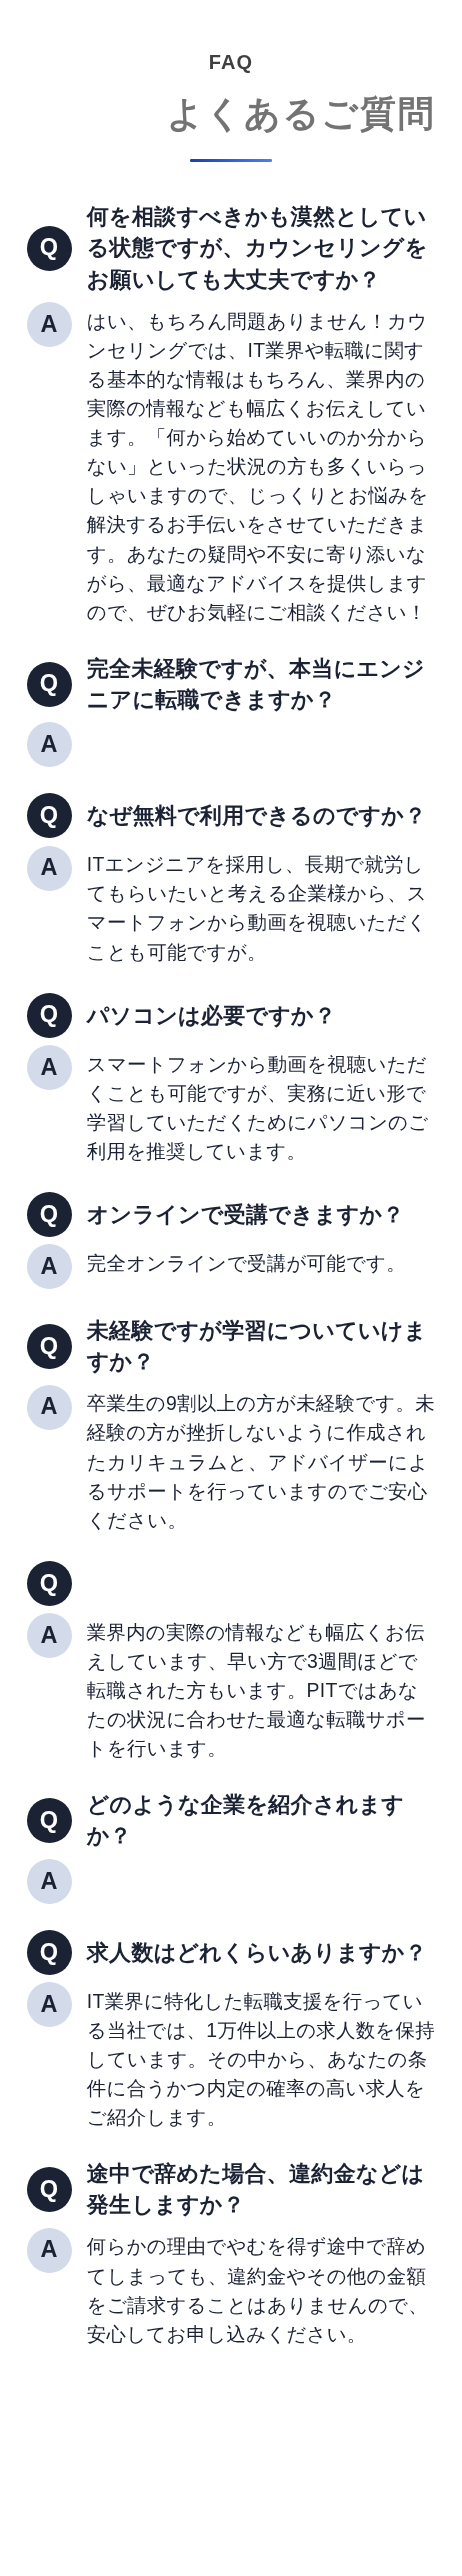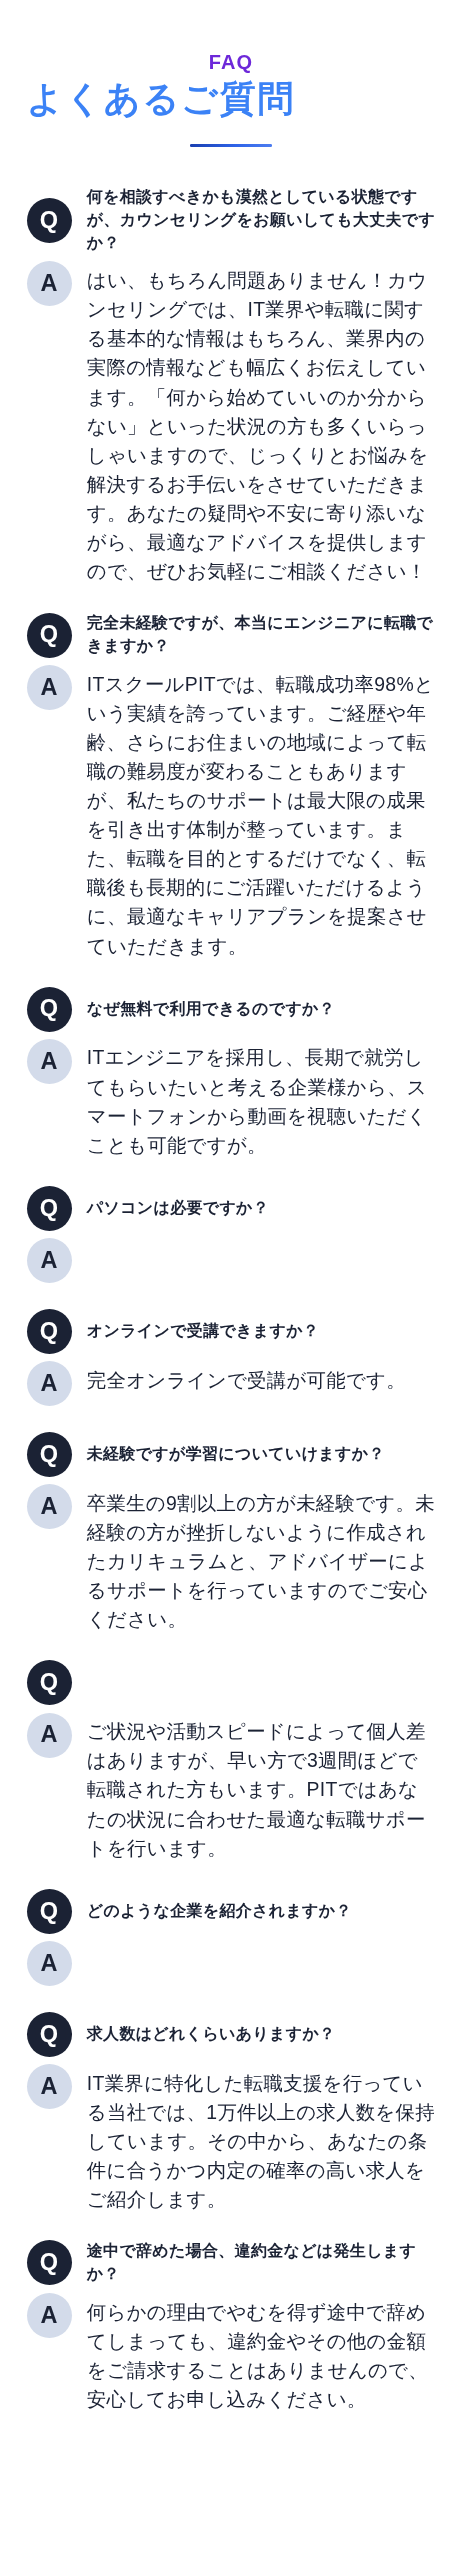--- a/index.html
+++ b/index.html
@@ -15,34 +15,34 @@
     box-sizing: border-box;
   }
   .page {
     box-sizing: border-box;
     width: 462px;
     padding: 51px 26.5px 47px 26.5px;
   }
   
   .eyebrow {
     text-align: center;
-    color: #6d28d9;
+    color: #404040;
     font-size: 20px;
     font-weight: 700;
     letter-spacing: 1.2px;
     line-height: 1.1;
   }
   .page-title {
-    text-align: left;
-    color: #3b82f6;
+    text-align: right;
+    color: #737373;
     font-size: 36px;
     font-weight: 800;
     letter-spacing: 1.8px;
     line-height: 1.2;
-    margin-top: 4px;
+    margin-top: 19px;
   }
   .divider {
     width: 82px;
     height: 2.9px;
     margin: 23.5px auto 0 auto;
     border-radius: 1.2px;
     background: linear-gradient(90deg, #1a3fb0 0%, #2e63e8 55%, #4d7df0 100%);
   }
   
   .faq-list {
@@ -77,21 +77,21 @@
   .q-badge {
     background: #1b2234;
     color: #ffffff;
   }
   .a-badge {
     background: #d3dbea;
     color: #1b2234;
     margin-top: -4.7px;
   }
   .question-text {
-    font-size: 16px;
+    font-size: 22px;
     font-weight: 700;
     line-height: 1.42;
     letter-spacing: 0.3px;
   }
   .answer-text {
     font-size: 19.4px;
     font-weight: 400;
     line-height: 1.5;
     letter-spacing: 0.3px;
   }
@@ -118,21 +118,20 @@
       </div>
     </div>
 
     <div class="faq-item">
       <div class="qa-row question-row">
         <div class="badge q-badge">Q</div>
         <div class="question-text">完全未経験ですが、本当にエンジニアに転職できますか？</div>
       </div>
       <div class="qa-row answer-row">
         <div class="badge a-badge">A</div>
-        <div class="answer-text">ITスクールPITでは、転職成功率98%という実績を誇っています。ご経歴や年齢、さらにお住まいの地域によって転職の難易度が変わることもありますが、私たちのサポートは最大限の成果を引き出す体制が整っています。また、転職を目的とするだけでなく、転職後も長期的にご活躍いただけるように、最適なキャリアプランを提案させていただきます。</div>
       </div>
     </div>
 
     <div class="faq-item">
       <div class="qa-row question-row">
         <div class="badge q-badge">Q</div>
         <div class="question-text">なぜ無料で利用できるのですか？</div>
       </div>
       <div class="qa-row answer-row">
         <div class="badge a-badge">A</div>
@@ -140,20 +139,21 @@
       </div>
     </div>
 
     <div class="faq-item">
       <div class="qa-row question-row">
         <div class="badge q-badge">Q</div>
         <div class="question-text">パソコンは必要ですか？</div>
       </div>
       <div class="qa-row answer-row">
         <div class="badge a-badge">A</div>
+        <div class="answer-text">スマートフォンから動画を視聴いただくことも可能ですが、実務に近い形で学習していただくためにパソコンのご利用を推奨しています。</div>
       </div>
     </div>
 
     <div class="faq-item">
       <div class="qa-row question-row">
         <div class="badge q-badge">Q</div>
         <div class="question-text">オンラインで受講できますか？</div>
       </div>
       <div class="qa-row answer-row">
         <div class="badge a-badge">A</div>
@@ -171,21 +171,21 @@
         <div class="answer-text">卒業生の9割以上の方が未経験です。未経験の方が挫折しないように作成されたカリキュラムと、アドバイザーによるサポートを行っていますのでご安心ください。</div>
       </div>
     </div>
 
     <div class="faq-item">
       <div class="qa-row question-row">
         <div class="badge q-badge">Q</div>
       </div>
       <div class="qa-row answer-row">
         <div class="badge a-badge">A</div>
-        <div class="answer-text">ご状況や活動スピードによって個人差はありますが、早い方で3週間ほどで転職された方もいます。PITではあなたの状況に合わせた最適な転職サポートを行います。</div>
+        <div class="answer-text">業界内の実際の情報なども幅広くお伝えしています、早い方で3週間ほどで転職された方もいます。PITではあなたの状況に合わせた最適な転職サポートを行います。</div>
       </div>
     </div>
 
     <div class="faq-item">
       <div class="qa-row question-row">
         <div class="badge q-badge">Q</div>
         <div class="question-text">どのような企業を紹介されますか？</div>
       </div>
       <div class="qa-row answer-row">
         <div class="badge a-badge">A</div>

